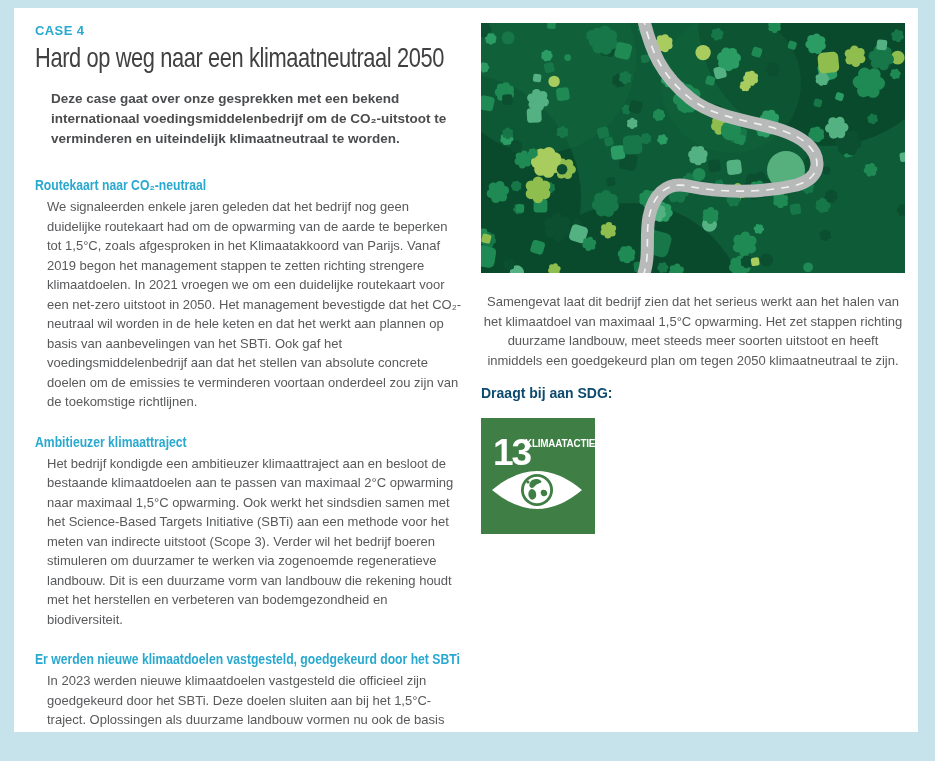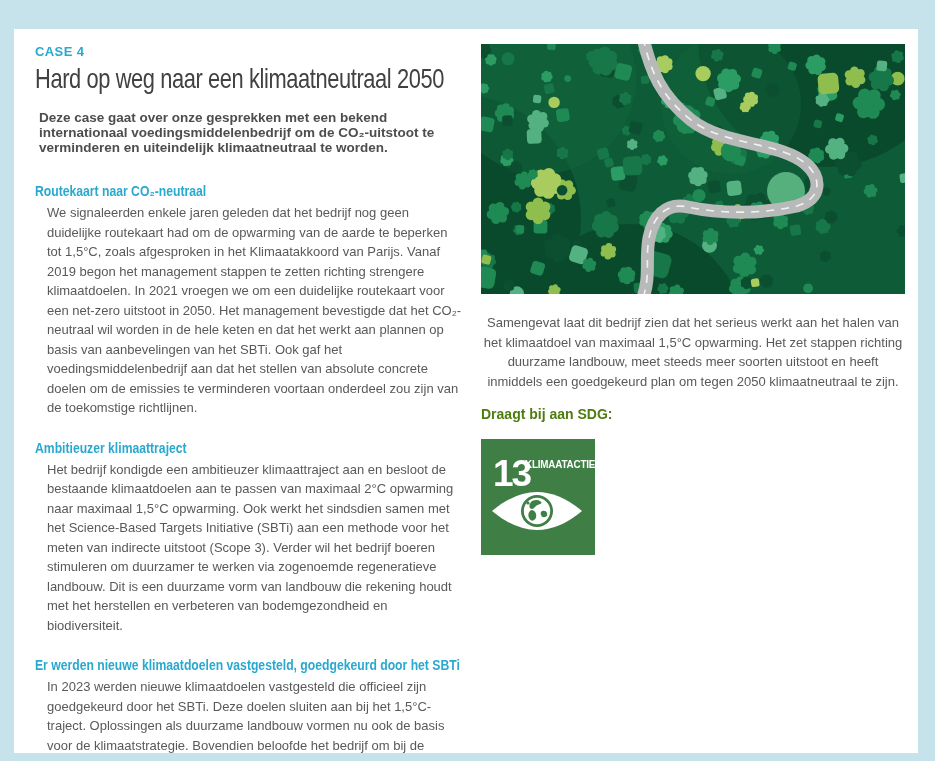--- a/index.html
+++ b/index.html
@@ -3,51 +3,51 @@
 <meta charset="utf-8">
 <style>
   html,body{margin:0;padding:0;}
   body{
     width:935px;height:761px;position:relative;
     background:#C6E3EC;
     font-family:"Liberation Sans","DejaVu Sans",sans-serif;
     -webkit-font-smoothing:antialiased;
   }
   .card{
-    position:absolute;left:14px;top:29px;width:904px;height:724px;
+    position:absolute;left:14px;top:8px;width:904px;height:724px;
     background:#FFFFFF;box-sizing:border-box;
     padding:15px 16px 20px 21px;
     display:flex;gap:18px;overflow:hidden;
   }
   .col-left{width:428px;flex:none;}
   .col-right{width:424px;flex:none;}
 
   .case-label{
     color:#29A9CF;font-weight:bold;font-size:13px;letter-spacing:.4px;
     margin:0 0 3px 0;
   }
   .title{
     color:#414042;font-size:28px;font-weight:400;letter-spacing:-.5px;
     line-height:34px;margin:0;white-space:nowrap;display:inline-block;
     transform:scaleX(.78);transform-origin:0 50%;
   }
   .intro{
-    font-weight:bold;color:#4C4D4F;font-size:13.5px;line-height:15px;
-    margin:14px 0 27px 4px;
+    font-weight:bold;color:#4C4D4F;font-size:13.5px;line-height:20px;
+    margin:14px 0 27px 16px;
   }
   .sec{margin:0 0 21px 0;}
   .sec-h{
     color:#29A9CF;font-weight:bold;font-size:14px;line-height:19px;margin:0;
     white-space:nowrap;display:inline-block;transform:scaleX(.87);transform-origin:0 50%;
   }
   .sec-b{color:#58595B;font-size:13px;line-height:19.5px;margin:2px 0 0 12px;}
 
   .illustration{width:424px;height:250px;margin:0 0 19px 0;line-height:0;}
   .summary{color:#58595B;font-size:13px;line-height:19.5px;margin:0 0 15px 0;text-align:center;}
-  .sdg-label{color:#4d7c0f;font-weight:bold;font-size:14px;margin:0 0 17px 0;}
+  .sdg-label{color:#0c4a6e;font-weight:bold;font-size:14px;margin:0 0 17px 0;}
   .sdg-badge{width:96px;height:116px;line-height:0;}
 </style>
 </head>
 <body>
 
 <div class="card">
 
   <div class="col-left">
     <p class="case-label">CASE 4</p>
     <h1 class="title">Hard op weg naar een klimaatneutraal 2050</h1>

